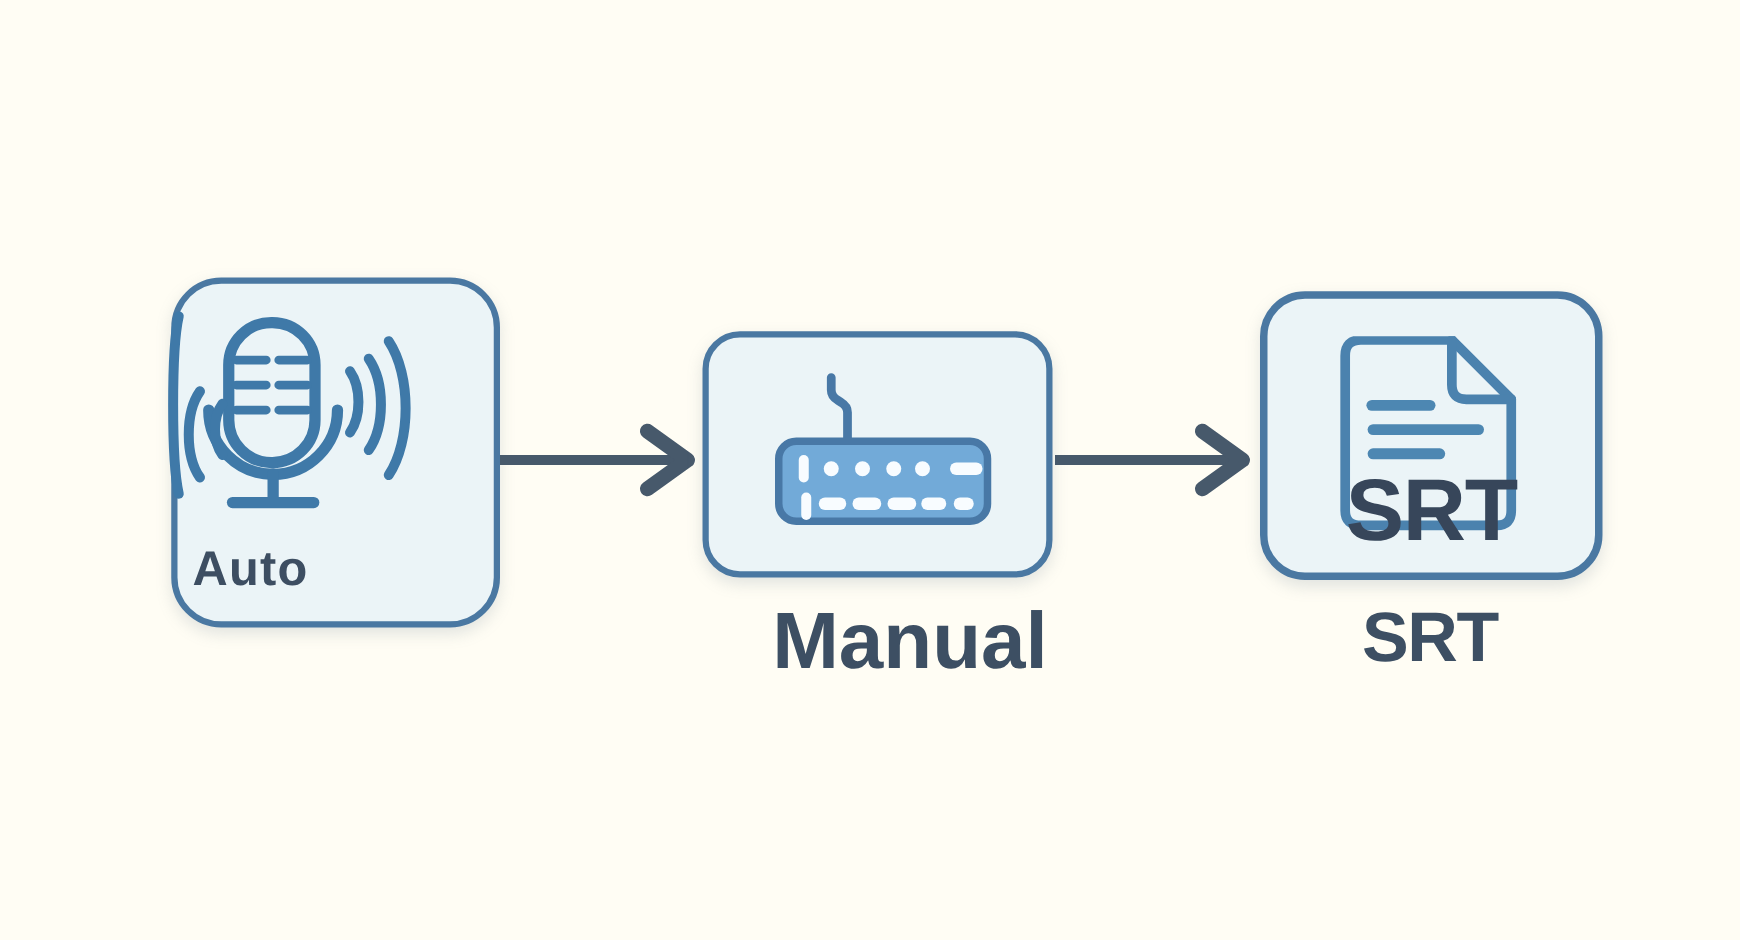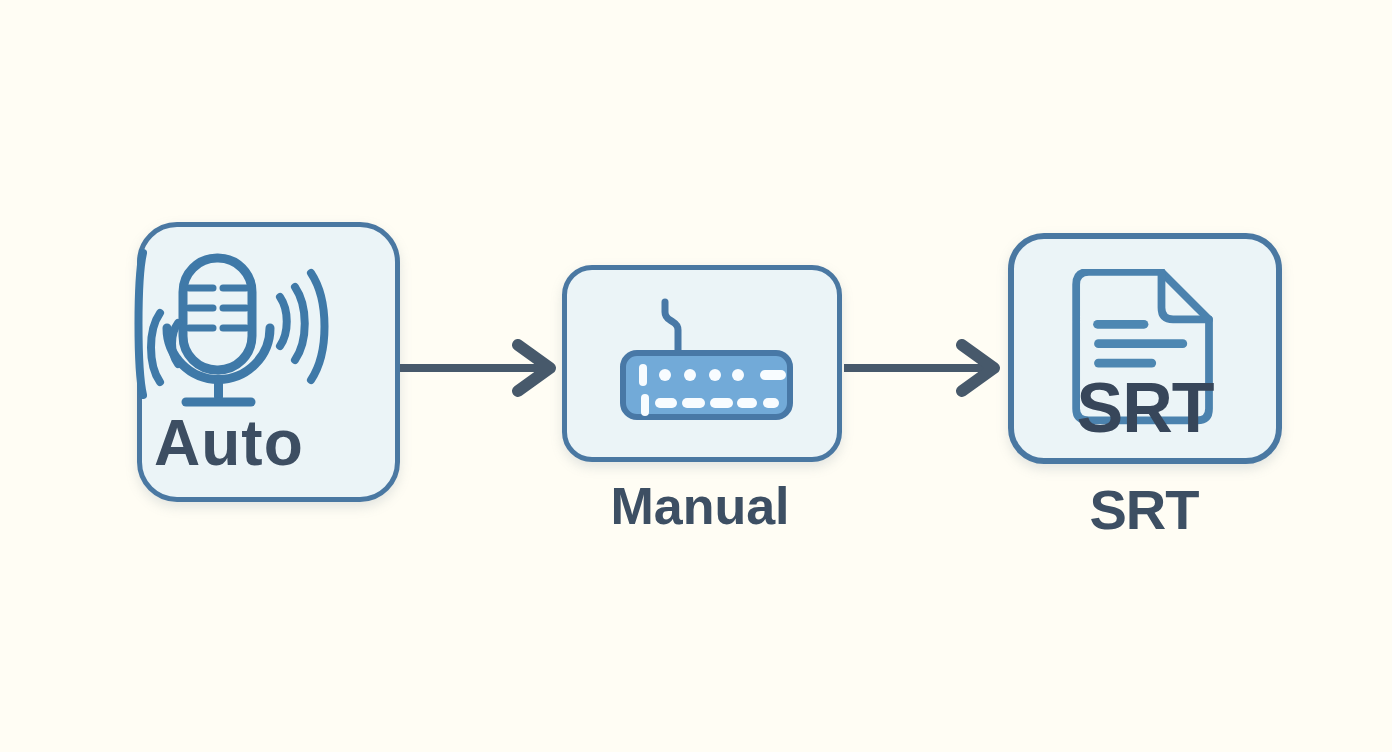--- a/index.html
+++ b/index.html
@@ -26,33 +26,33 @@
   .box-srt    { left: 1008px; top: 233px; width: 274px; height: 231px; border-radius: 36px; border-width: 6px; }
 
   .icon-svg { position: absolute; display: block; }
   .mic-svg      { left: -8px; top: 10px;  width: 216px; height: 190px; }
   .keyboard-svg { left: 48px; top: 24px;  width: 185px; height: 135px; }
   .doc-svg      { left: 58px; top: 30px;  width: 146px; height: 160px; z-index: 1; }
 
   .label-inside {
     position: absolute;
     left: 12px; bottom: 22px;
-    font-size: 64px; font-weight: bold;
+    font-size: 39px; font-weight: bold;
     letter-spacing: 1px;
     color: #3d4e62;
     line-height: 1;
   }
   .label-below {
     position: absolute;
     text-align: center;
     font-weight: bold;
     color: #3d4f63;
     line-height: 1;
   }
-  .label-manual { left: 550px; top: 480px; width: 300px; font-size: 52px; }
+  .label-manual { left: 578px; top: 480px; width: 300px; font-size: 64px; }
   .label-srt    { left: 994px; top: 482px; width: 300px; font-size: 56px; letter-spacing: -1px; }
 
   .doc-bigtext {
     position: absolute;
     left: 0; top: 364px;
     width: 100%;
     text-align: center;
     font-size: 70px; font-weight: bold;
     letter-spacing: -1px;
     color: #37465a;

